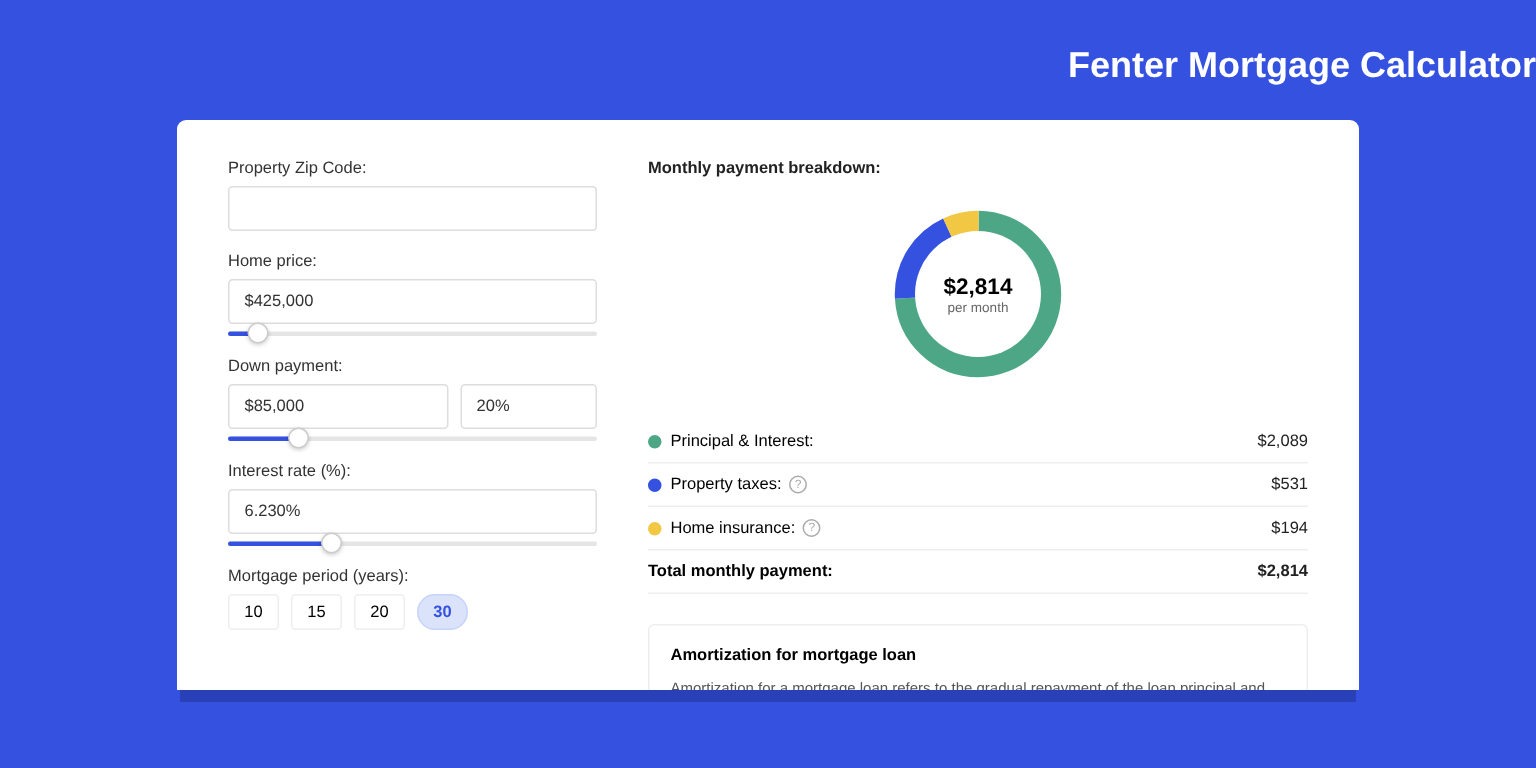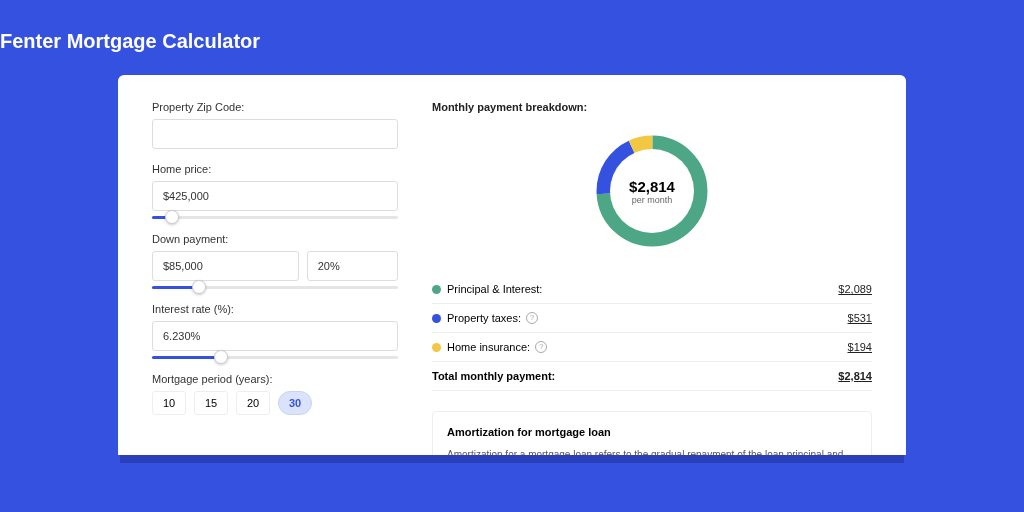--- a/index.html
+++ b/index.html
@@ -1,17 +1,17 @@
 <!DOCTYPE html>
 <html><head>
 <meta charset="utf-8">
 <style>
 * { margin:0; padding:0; box-sizing:border-box; font-family:-apple-system, Arial, sans-serif; }
 body { width:1024px; height:512px; background:#3451E0; overflow:hidden; position:relative; }
-.hdr { text-align:left; color:#fff; font-size:20px; font-weight:700; padding:30px 0 22px; }
+.hdr { text-align:right; color:#fff; font-size:24px; font-weight:700; padding:30px 0 22px; }
 .card { width:788px; margin:0 auto; background:#fff; border-radius:6px 6px 0 0; padding:26px 34px 0; display:flex; gap:34px; height:380px; overflow:hidden; box-shadow:0 10px 0 -2px #2a40b8; }
 .left { width:246px; flex:0 0 246px; }
 .right { flex:1; }
 .lbl { font-size:11px; color:#333; margin-bottom:6px; }
 .inp { width:100%; border:1px solid #ddd; border-radius:3px; padding:8px 10px; font-size:11px; color:#333; background:#fff; }
 .grp { margin-bottom:14px; position:relative; }
 .track { height:3px; background:#e5e5e5; border-radius:2px; margin-top:5px; position:relative; }
 .fill { height:3px; background:#3451E0; border-radius:2px; position:absolute; left:0; top:0; }
 .thumb { width:14px; height:14px; border-radius:50%; background:#fff; border:1px solid #ccc; position:absolute; top:-6px; box-shadow:0 1px 3px rgba(0,0,0,.2); transform:translateX(-50%); }
 .row2 { display:flex; gap:8px; }
@@ -30,21 +30,21 @@
 .damount { font-size:15px; font-weight:700; }
 .dper { font-size:9px; color:#666; }
 .line { display:flex; justify-content:space-between; align-items:center; padding:8px 0; border-bottom:1px solid #eee; font-size:11px; }
 .line:last-child { border-bottom:0; }
 .dot { width:9px; height:9px; border-radius:50%; display:inline-block; margin-right:6px; flex:0 0 9px; }
 .cg { background:#4DA786; }
 .cb { background:#3451E0; }
 .cy { background:#F2C744; }
 .lname { display:flex; align-items:center; }
 .help { display:inline-block; width:12px; height:12px; border:1px solid #aaa; border-radius:50%; font-size:8px; color:#aaa; text-align:center; line-height:10px; margin-left:5px; }
-.lval { color:#222;text-decoration:underline; }
+.lval { color:#222; }
 .tot .lname, .tot .lval { font-weight:700;text-align:right; }
 .am { margin-top:20px; background:#fff; border:1px solid #eee; border-radius:4px; padding:14px; }
 .am-t { font-size:11px; font-weight:700; margin-bottom:10px; }
 .am-p { font-size:10px; color:#555; line-height:1.4; }
 </style>
 </head>
 <body>
 
 <div class="hdr">Fenter Mortgage Calculator</div>
 

